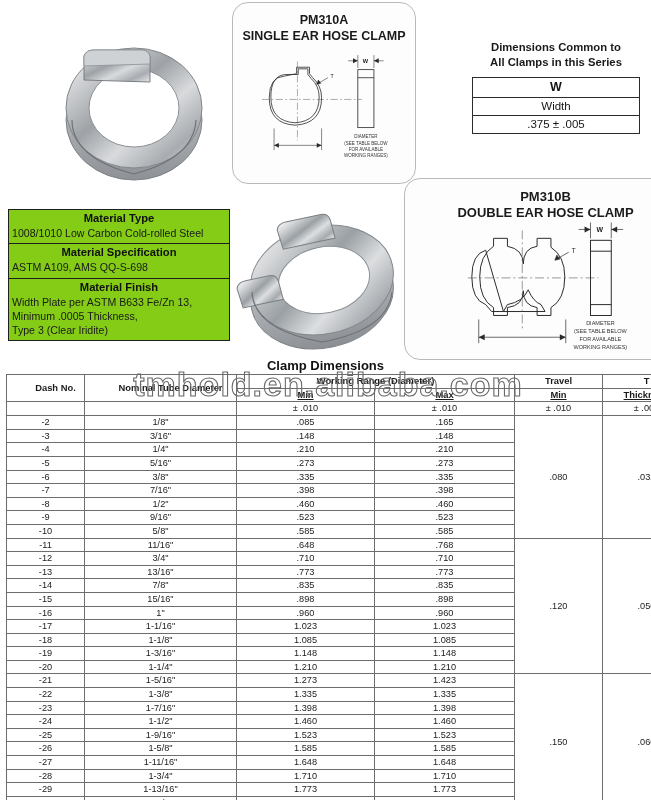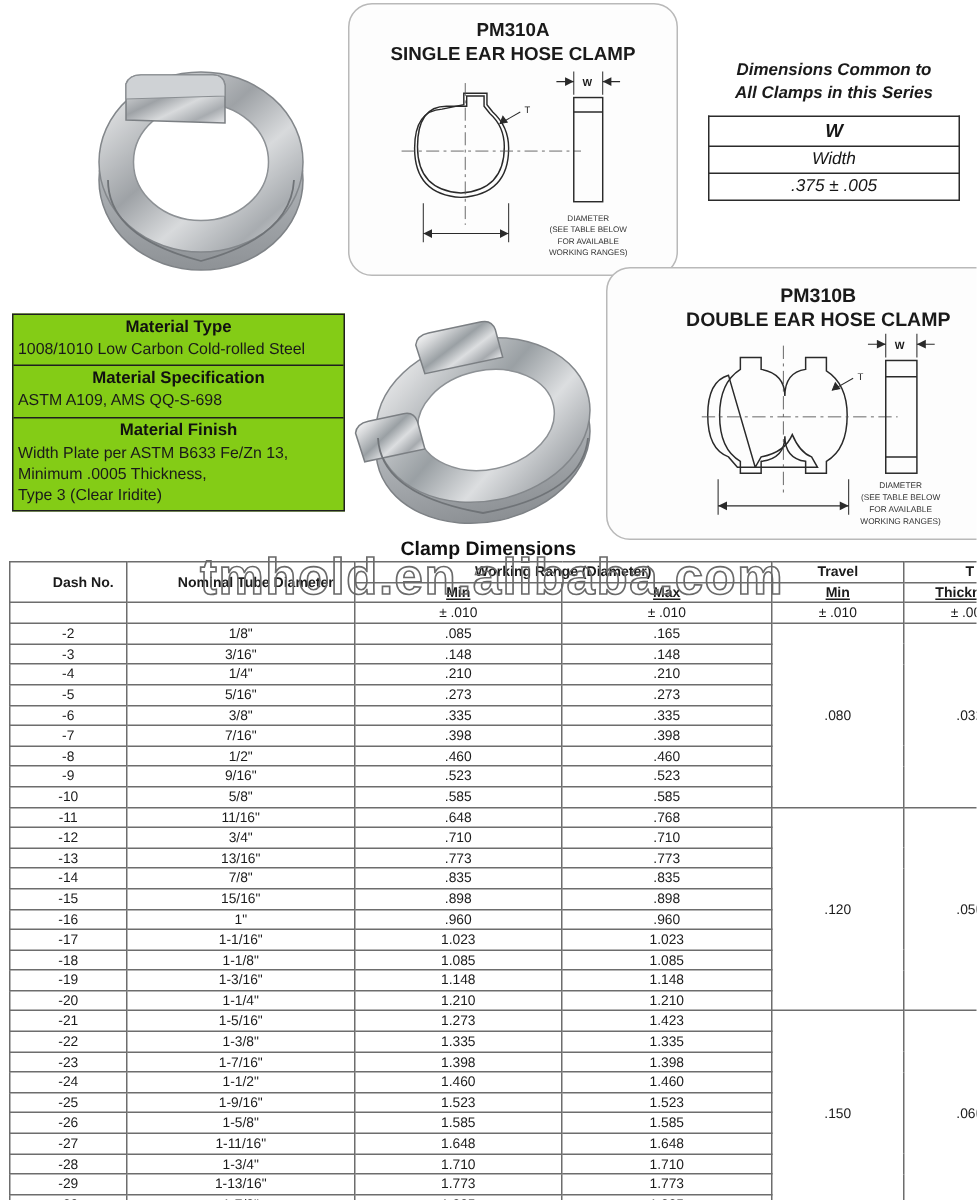--- a/index.html
+++ b/index.html
@@ -19,37 +19,37 @@
   #photo-single { left: 42px; top: 8px; width: 180px; height: 185px; }
   #photo-double { left: 232px; top: 196px; width: 178px; height: 160px; }
 
   
   .diagram-panel {
     position: absolute;
     background: #fdfdfd;
     border: 1.4px solid #b9b9b9;
     border-radius: 16px;
   }
-  #panel-a { left: 232px; top: 2px; width: 220px; height: 182px; }
+  #panel-a { left: 232px; top: 2px; width: 184px; height: 182px; }
   #panel-b { left: 404px; top: 178px; width: 283px; height: 182px; }
 
   .panel-title {
     text-align: center;
     font-weight: bold;
     color: #1a1a1a;
     line-height: 1.25;
   }
   #panel-a .panel-title { font-size: 12.5px; padding-top: 10px; }
   #panel-b .panel-title { font-size: 13px; padding-top: 10px; }
   .panel-title .l2 { display: block; }
 
   .panel-svg { position: absolute; left: 0; top: 0; width: 100%; height: 100%; }
 
   
-  #dims-box { position: absolute; left: 472px; top: 40px; width: 168px; font-style: italic; }
+  #dims-box { position: absolute; left: 472px; top: 40px; width: 168px; }
   #dims-box .dims-head {
     text-align: center; font-weight: bold; font-size: 11.3px;
     color: #1a1a1a; line-height: 1.35; margin-bottom: 6px;
   }
   #dims-box table { width: 100%; border-collapse: collapse; }
   #dims-box td {
     border: 1.3px solid #2b2b2b; text-align: center;
     padding: 2.5px 0; font-size: 11.5px; color: #161616;
   }
   #dims-box td.w-letter { font-weight: bold; font-size: 12.5px; }

